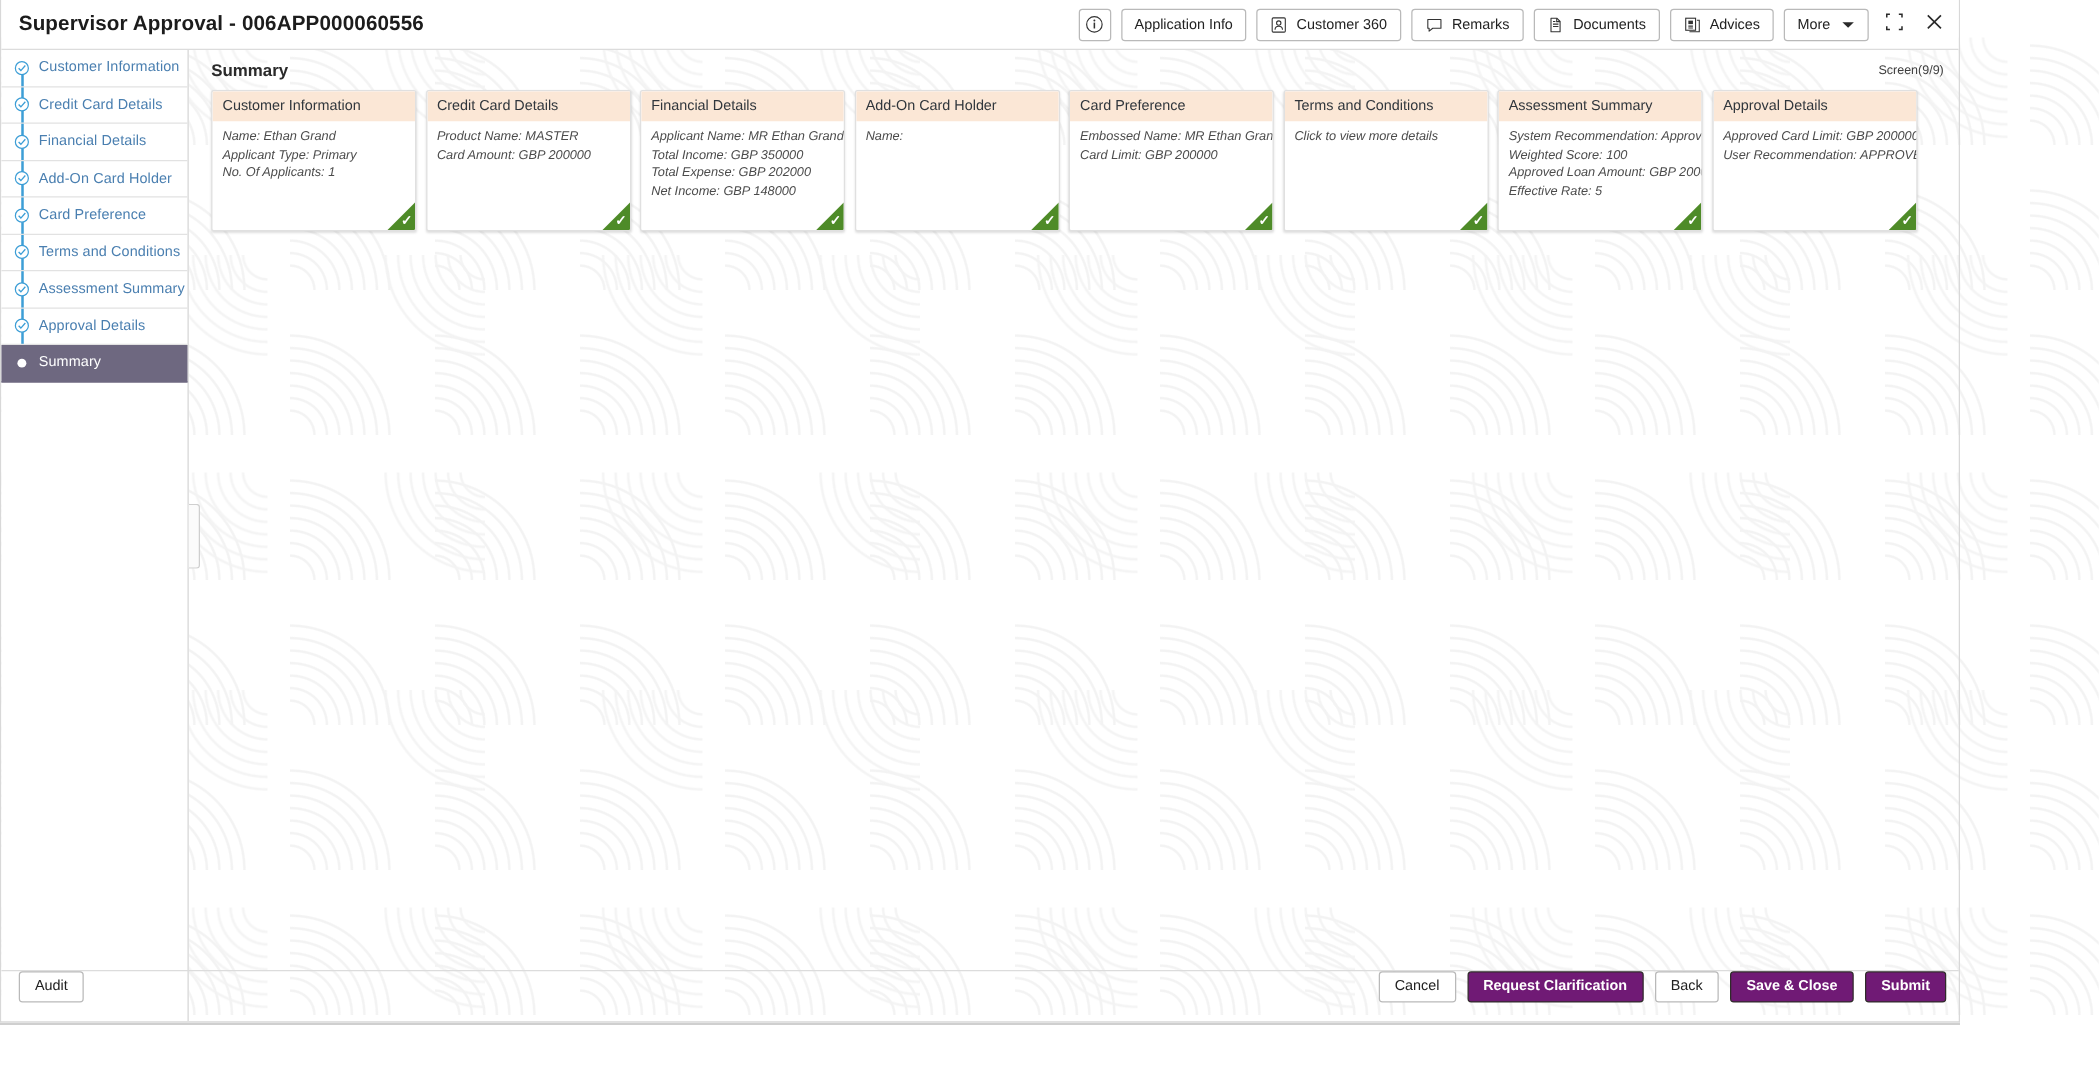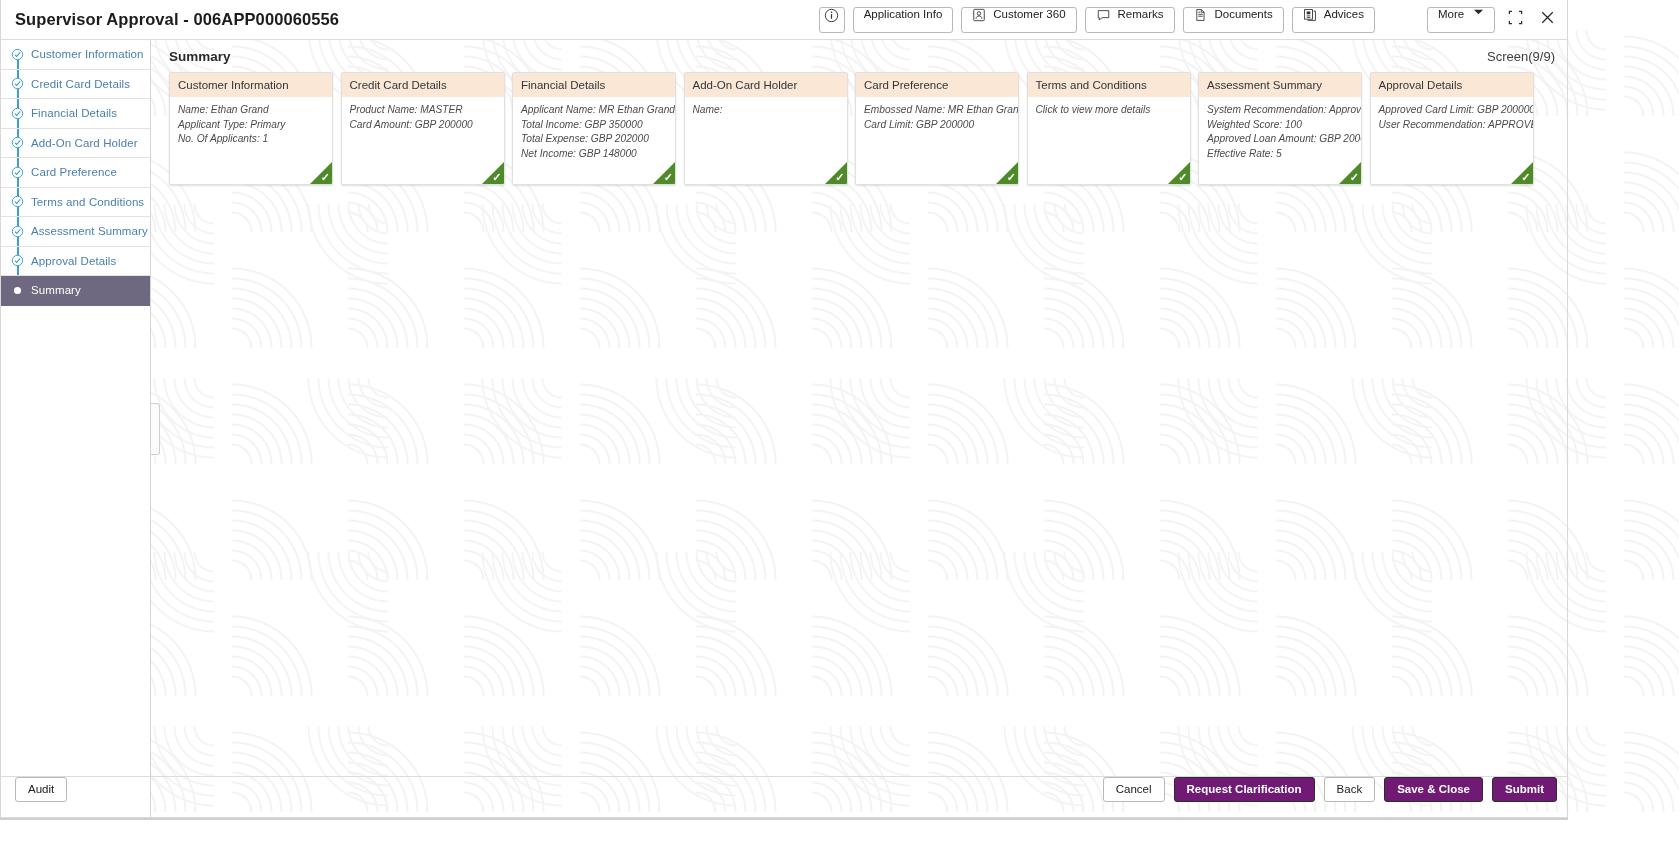--- a/index.html
+++ b/index.html
@@ -59,21 +59,21 @@
     letter-spacing: .1px; white-space: nowrap;
   }
   .titlebar-spacer { flex: 1; }
   .tb-actions { display: flex; align-items: center; gap: 8px; }
 
   .tb-btn {
     height: 26px;
     border: 1px solid #b9b9b9;
     border-radius: 3px;
     background: #ffffff;
-    display: flex; gap: 7px;
+    display: flex; align-items: center; gap: 7px;
     padding: 0 10px;
     font-size: 11.5px; color: #222;
     cursor: pointer; white-space: nowrap;
   }
   .tb-btn.icon-only { width: 26px; padding: 0; justify-content: center; }
   .tb-btn svg { display: block; }
 
   .tb-ctrl {
     width: 24px; height: 24px;
     display: flex; align-items: center; justify-content: center;
@@ -124,21 +124,21 @@
   .main { position: relative; flex: 1; overflow: hidden; }
 
   .main-head {
     position: relative;
     height: 32px;
     display: flex; align-items: center;
     padding: 0 12px 0 18px;
   }
   .page-title { font-size: 13.5px; font-weight: bold; color: #2a2a2a; }
   .head-spacer { flex: 1; }
-  .screen-count { font-size: 13px; color: #3f3f3f; }
+  .screen-count { font-size: 10px; color: #3f3f3f; }
 
   
   .cards {
     position: relative;
     display: flex;
     gap: 7.5px;
     padding: 0 10px 0 18px;
   }
   .card {
     position: relative;
@@ -270,21 +270,21 @@
           <svg width="14" height="14" viewBox="0 0 16 16">
             <rect x="1.8" y="1.8" width="9" height="11" fill="none" stroke="#333" stroke-width="1"></rect>
             <rect x="4.2" y="4" width="4.2" height="3.2" fill="#333"></rect>
             <path d="M4.2 9h4.2M4.2 10.8h4.2" stroke="#333" stroke-width="1"></path>
             <path d="M12 3.6h2.2v10.6H5.2" fill="none" stroke="#333" stroke-width="1"></path>
           </svg>
         </span>
         <span>Advices</span>
       </div>
 
-      <div class="tb-btn" style="min-width:68px;justify-content:space-between;margin-left:44px;">
+      <div class="tb-btn" style="min-width:68px;justify-content:space-between;">
         <span>More</span>
         <span>
           <svg width="11" height="8" viewBox="0 0 12 8">
               <path d="M1 1.6 6 6.4 11 1.6z" fill="#2a2a2a"></path>
             </svg>
         </span>
       </div>
 
       <div class="tb-ctrl">
         <span>

